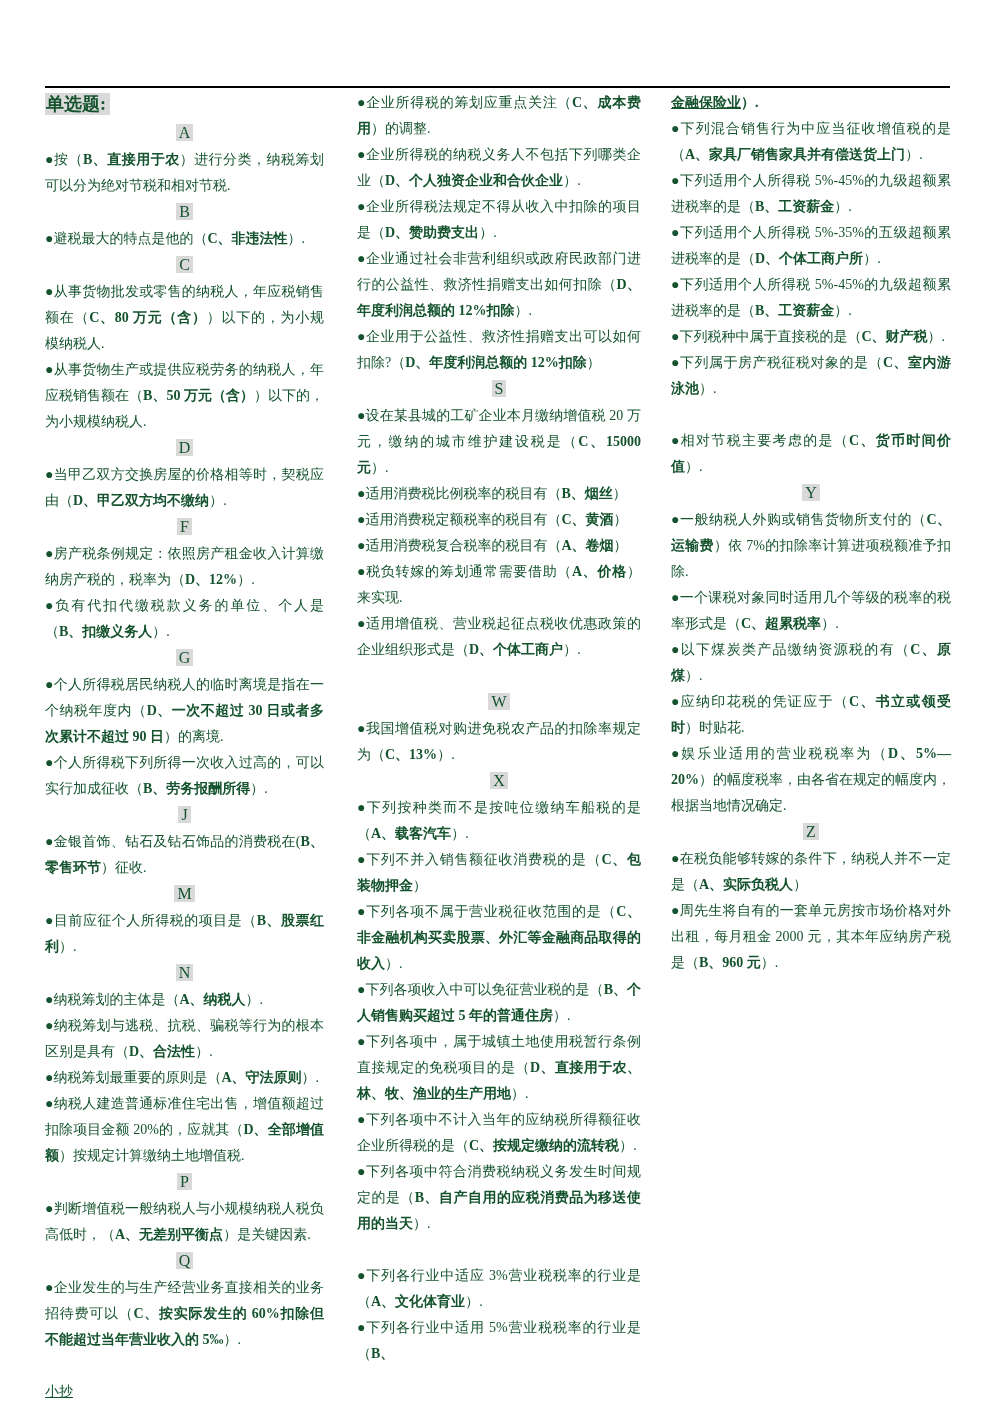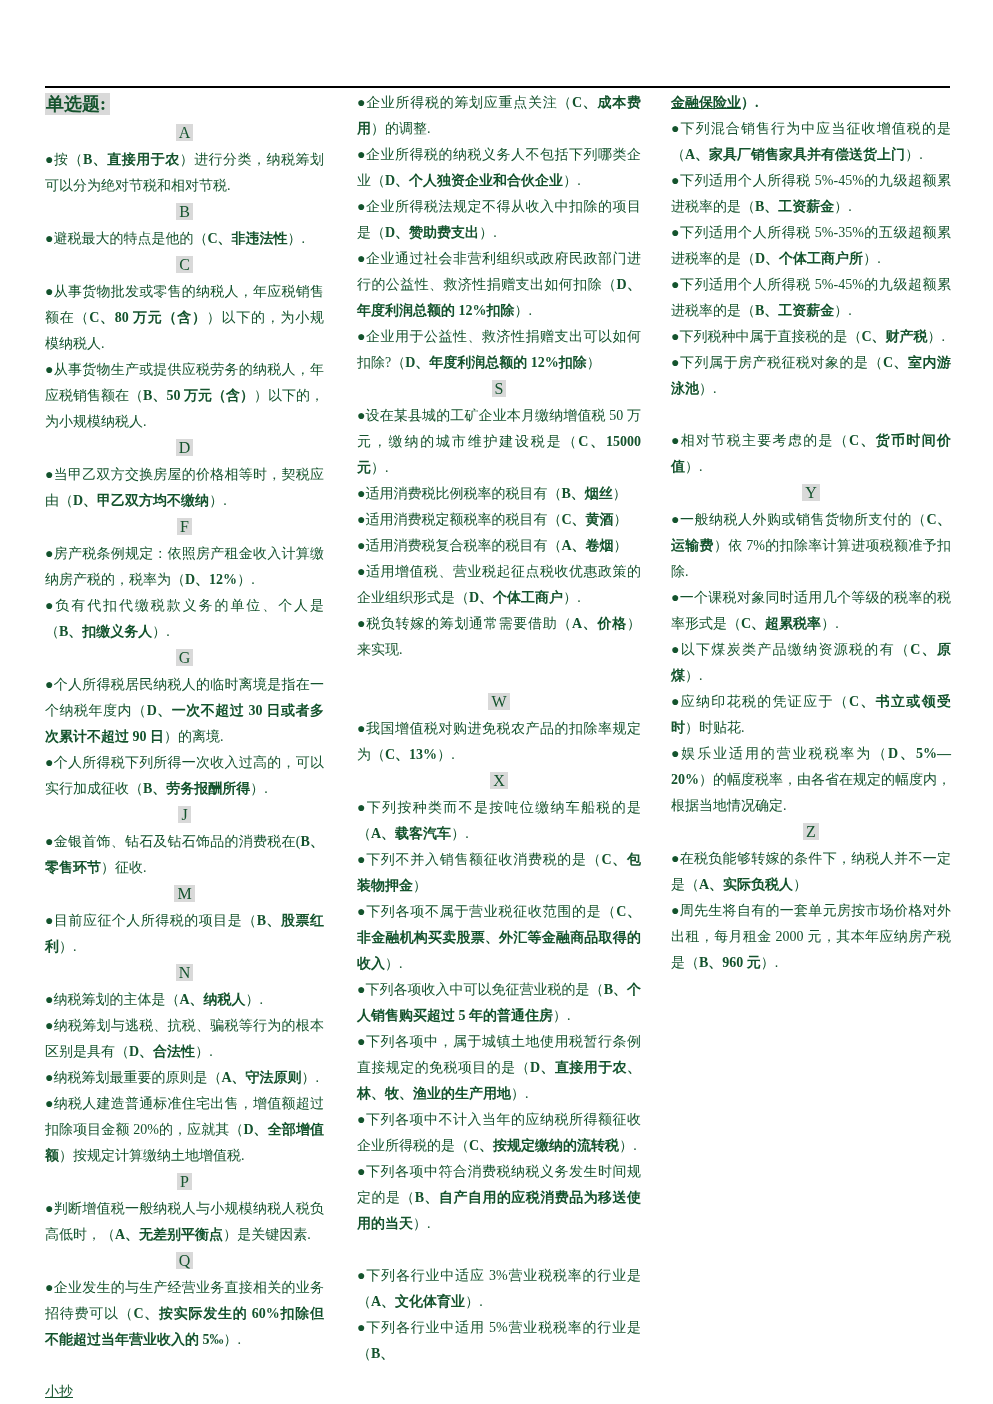--- a/index.html
+++ b/index.html
@@ -101,26 +101,26 @@
       <div class="spacer"></div>
       <p class="footer-note">小抄</p>
     </div>
   <div class="col col-2">
       <p class="item"><span>●企业所得税的筹划应重点关注（</span><span class="b">C、成本费用</span><span>）的调整.</span></p>
       <p class="item"><span>●企业所得税的纳税义务人不包括下列哪类企业（</span><span class="b">D、个人独资企业和合伙企业</span><span>）.</span></p>
       <p class="item"><span>●企业所得税法规定不得从收入中扣除的项目是（</span><span class="b">D、赞助费支出</span><span>）.</span></p>
       <p class="item"><span>●企业通过社会非营利组织或政府民政部门进行的公益性、救济性捐赠支出如何扣除（</span><span class="b">D、年度利润总额的 12%扣除</span><span>）.</span></p>
       <p class="item"><span>●企业用于公益性、救济性捐赠支出可以如何扣除?（</span><span class="b">D、年度利润总额的 12%扣除</span><span>）</span></p>
       <div class="letter-row"><span class="hl">S</span></div>
-      <p class="item"><span>●设在某县城的工矿企业本月缴纳增值税 50 万元，缴纳的城市维护建设税是（</span><span class="b">C、15000 元</span><span>）.</span></p>
+      <p class="item"><span>●设在某县城的工矿企业本月缴纳增值税 20 万元，缴纳的城市维护建设税是（</span><span class="b">C、15000 元</span><span>）.</span></p>
       <p class="item"><span>●适用消费税比例税率的税目有（</span><span class="b">B、烟丝</span><span>）</span></p>
       <p class="item"><span>●适用消费税定额税率的税目有（</span><span class="b">C、黄酒</span><span>）</span></p>
       <p class="item"><span>●适用消费税复合税率的税目有（</span><span class="b">A、卷烟</span><span>）</span></p>
+      <p class="item"><span>●税负转嫁的筹划通常需要借助（</span><span class="b">A、价格</span><span>）来实现.</span></p>
       <p class="item"><span>●适用增值税、营业税起征点税收优惠政策的企业组织形式是（</span><span class="b">D、个体工商户</span><span>）.</span></p>
-      <p class="item"><span>●税负转嫁的筹划通常需要借助（</span><span class="b">A、价格</span><span>）来实现.</span></p>
       <div class="spacer"></div>
       <div class="letter-row"><span class="hl">W</span></div>
       <p class="item"><span>●我国增值税对购进免税农产品的扣除率规定为（</span><span class="b">C、13%</span><span>）.</span></p>
       <div class="letter-row"><span class="hl">X</span></div>
       <p class="item"><span>●下列按种类而不是按吨位缴纳车船税的是（</span><span class="b">A、载客汽车</span><span>）.</span></p>
       <p class="item"><span>●下列不并入销售额征收消费税的是（</span><span class="b">C、包装物押金</span><span>）</span></p>
       <p class="item"><span>●下列各项不属于营业税征收范围的是（</span><span class="b">C、非金融机构买卖股票、外汇等金融商品取得的收入</span><span>）.</span></p>
       <p class="item"><span>●下列各项收入中可以免征营业税的是（</span><span class="b">B、个人销售购买超过 5 年的普通住房</span><span>）.</span></p>
       <p class="item"><span>●下列各项中，属于城镇土地使用税暂行条例直接规定的免税项目的是（</span><span class="b">D、直接用于农、林、牧、渔业的生产用地</span><span>）.</span></p>
       <p class="item"><span>●下列各项中不计入当年的应纳税所得额征收企业所得税的是（</span><span class="b">C、按规定缴纳的流转税</span><span>）.</span></p>

